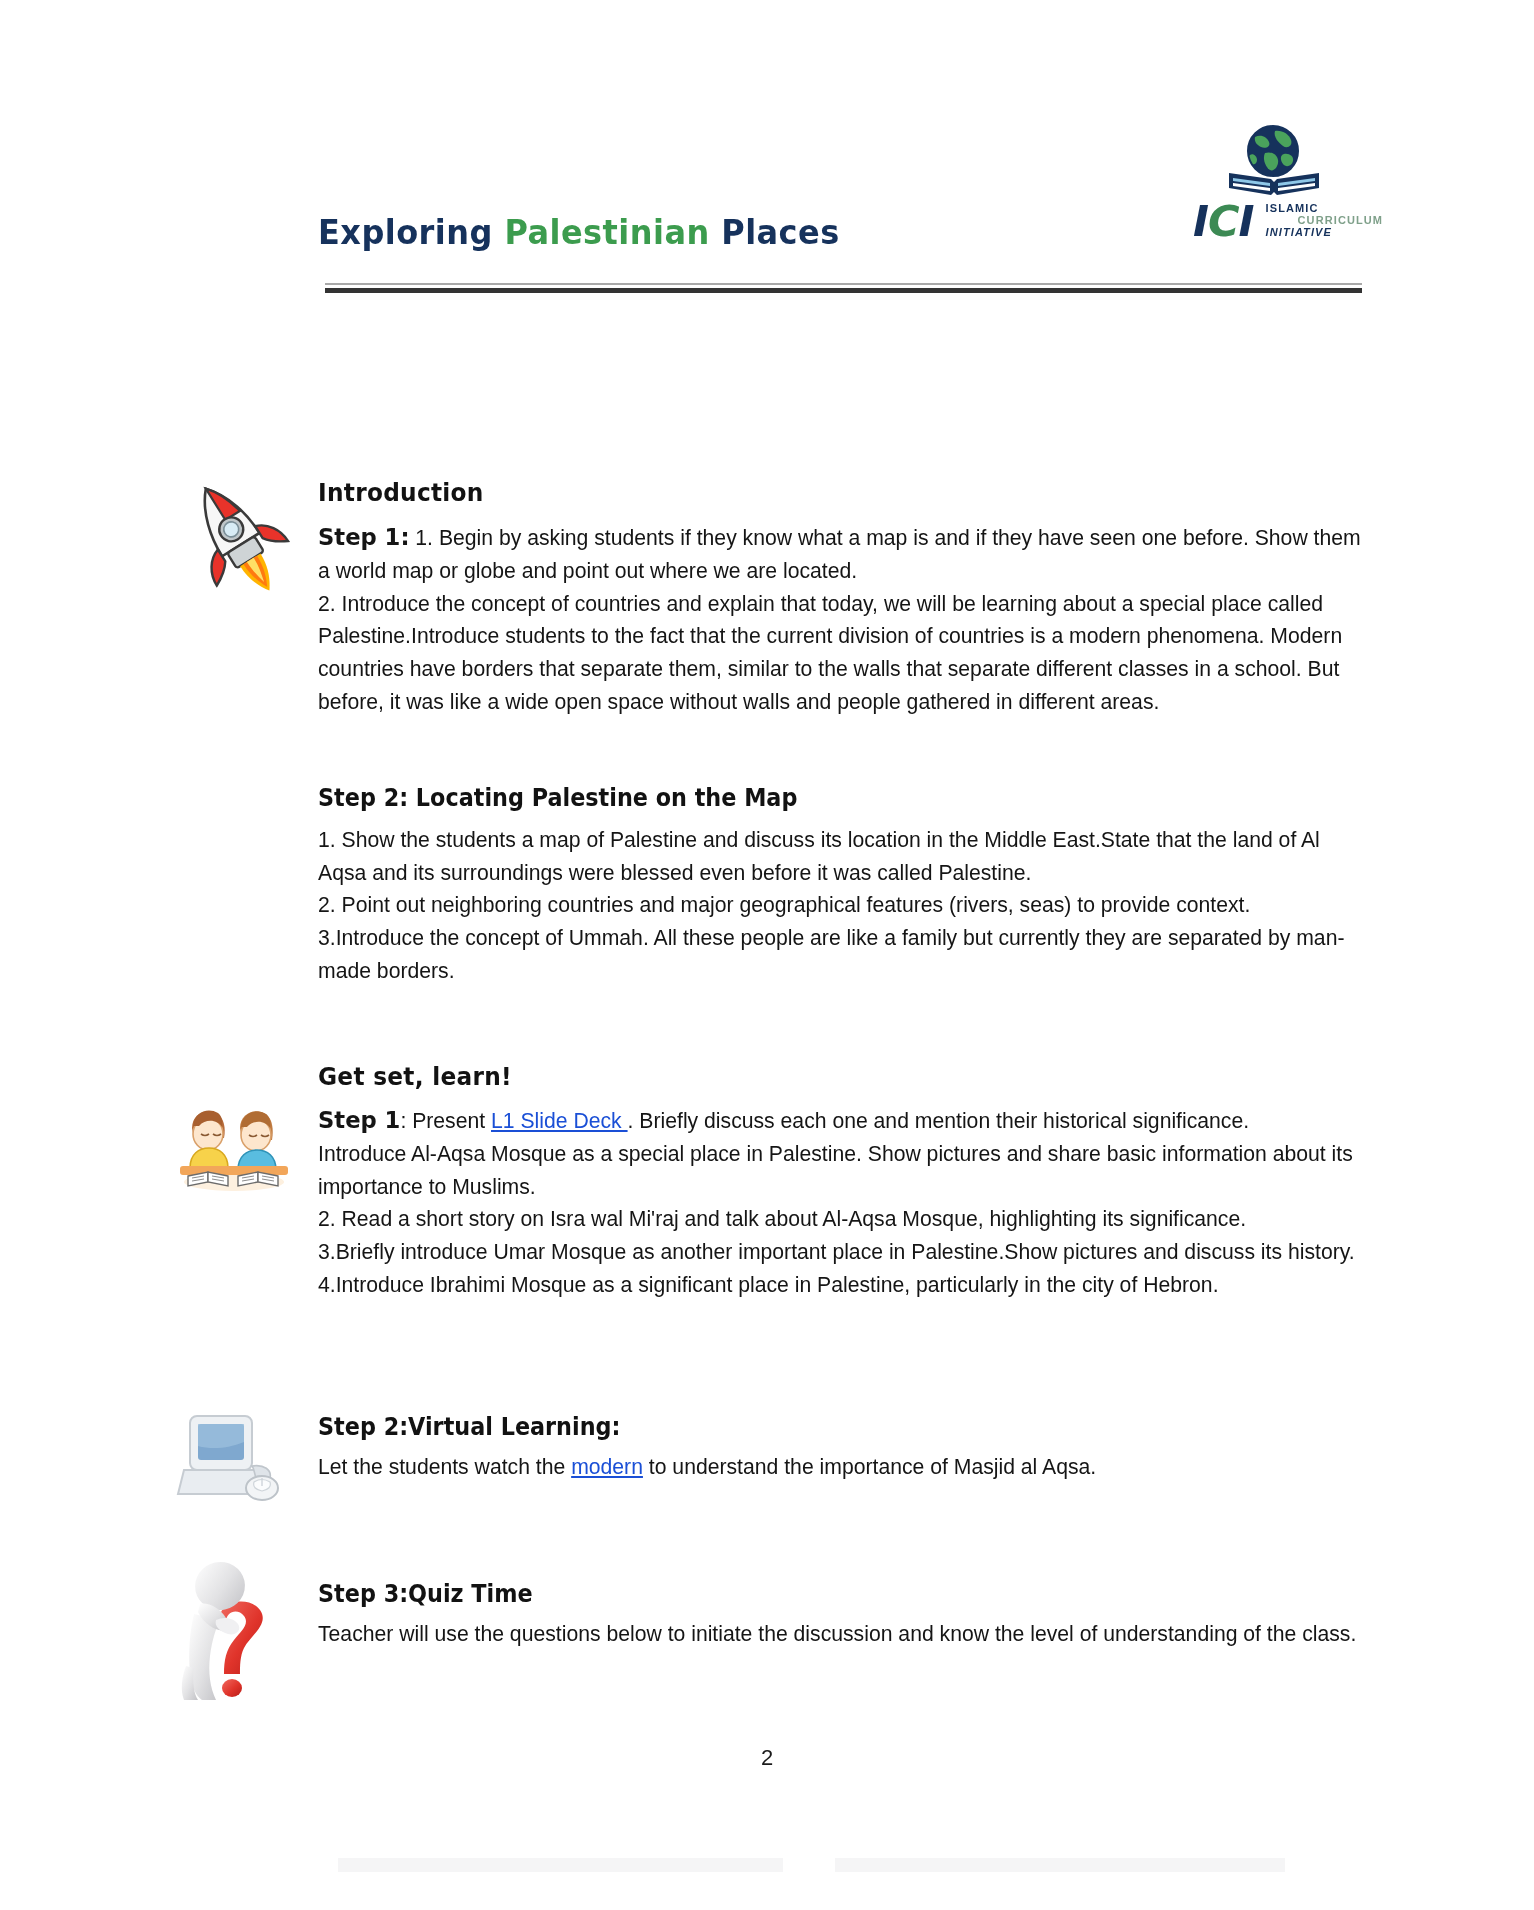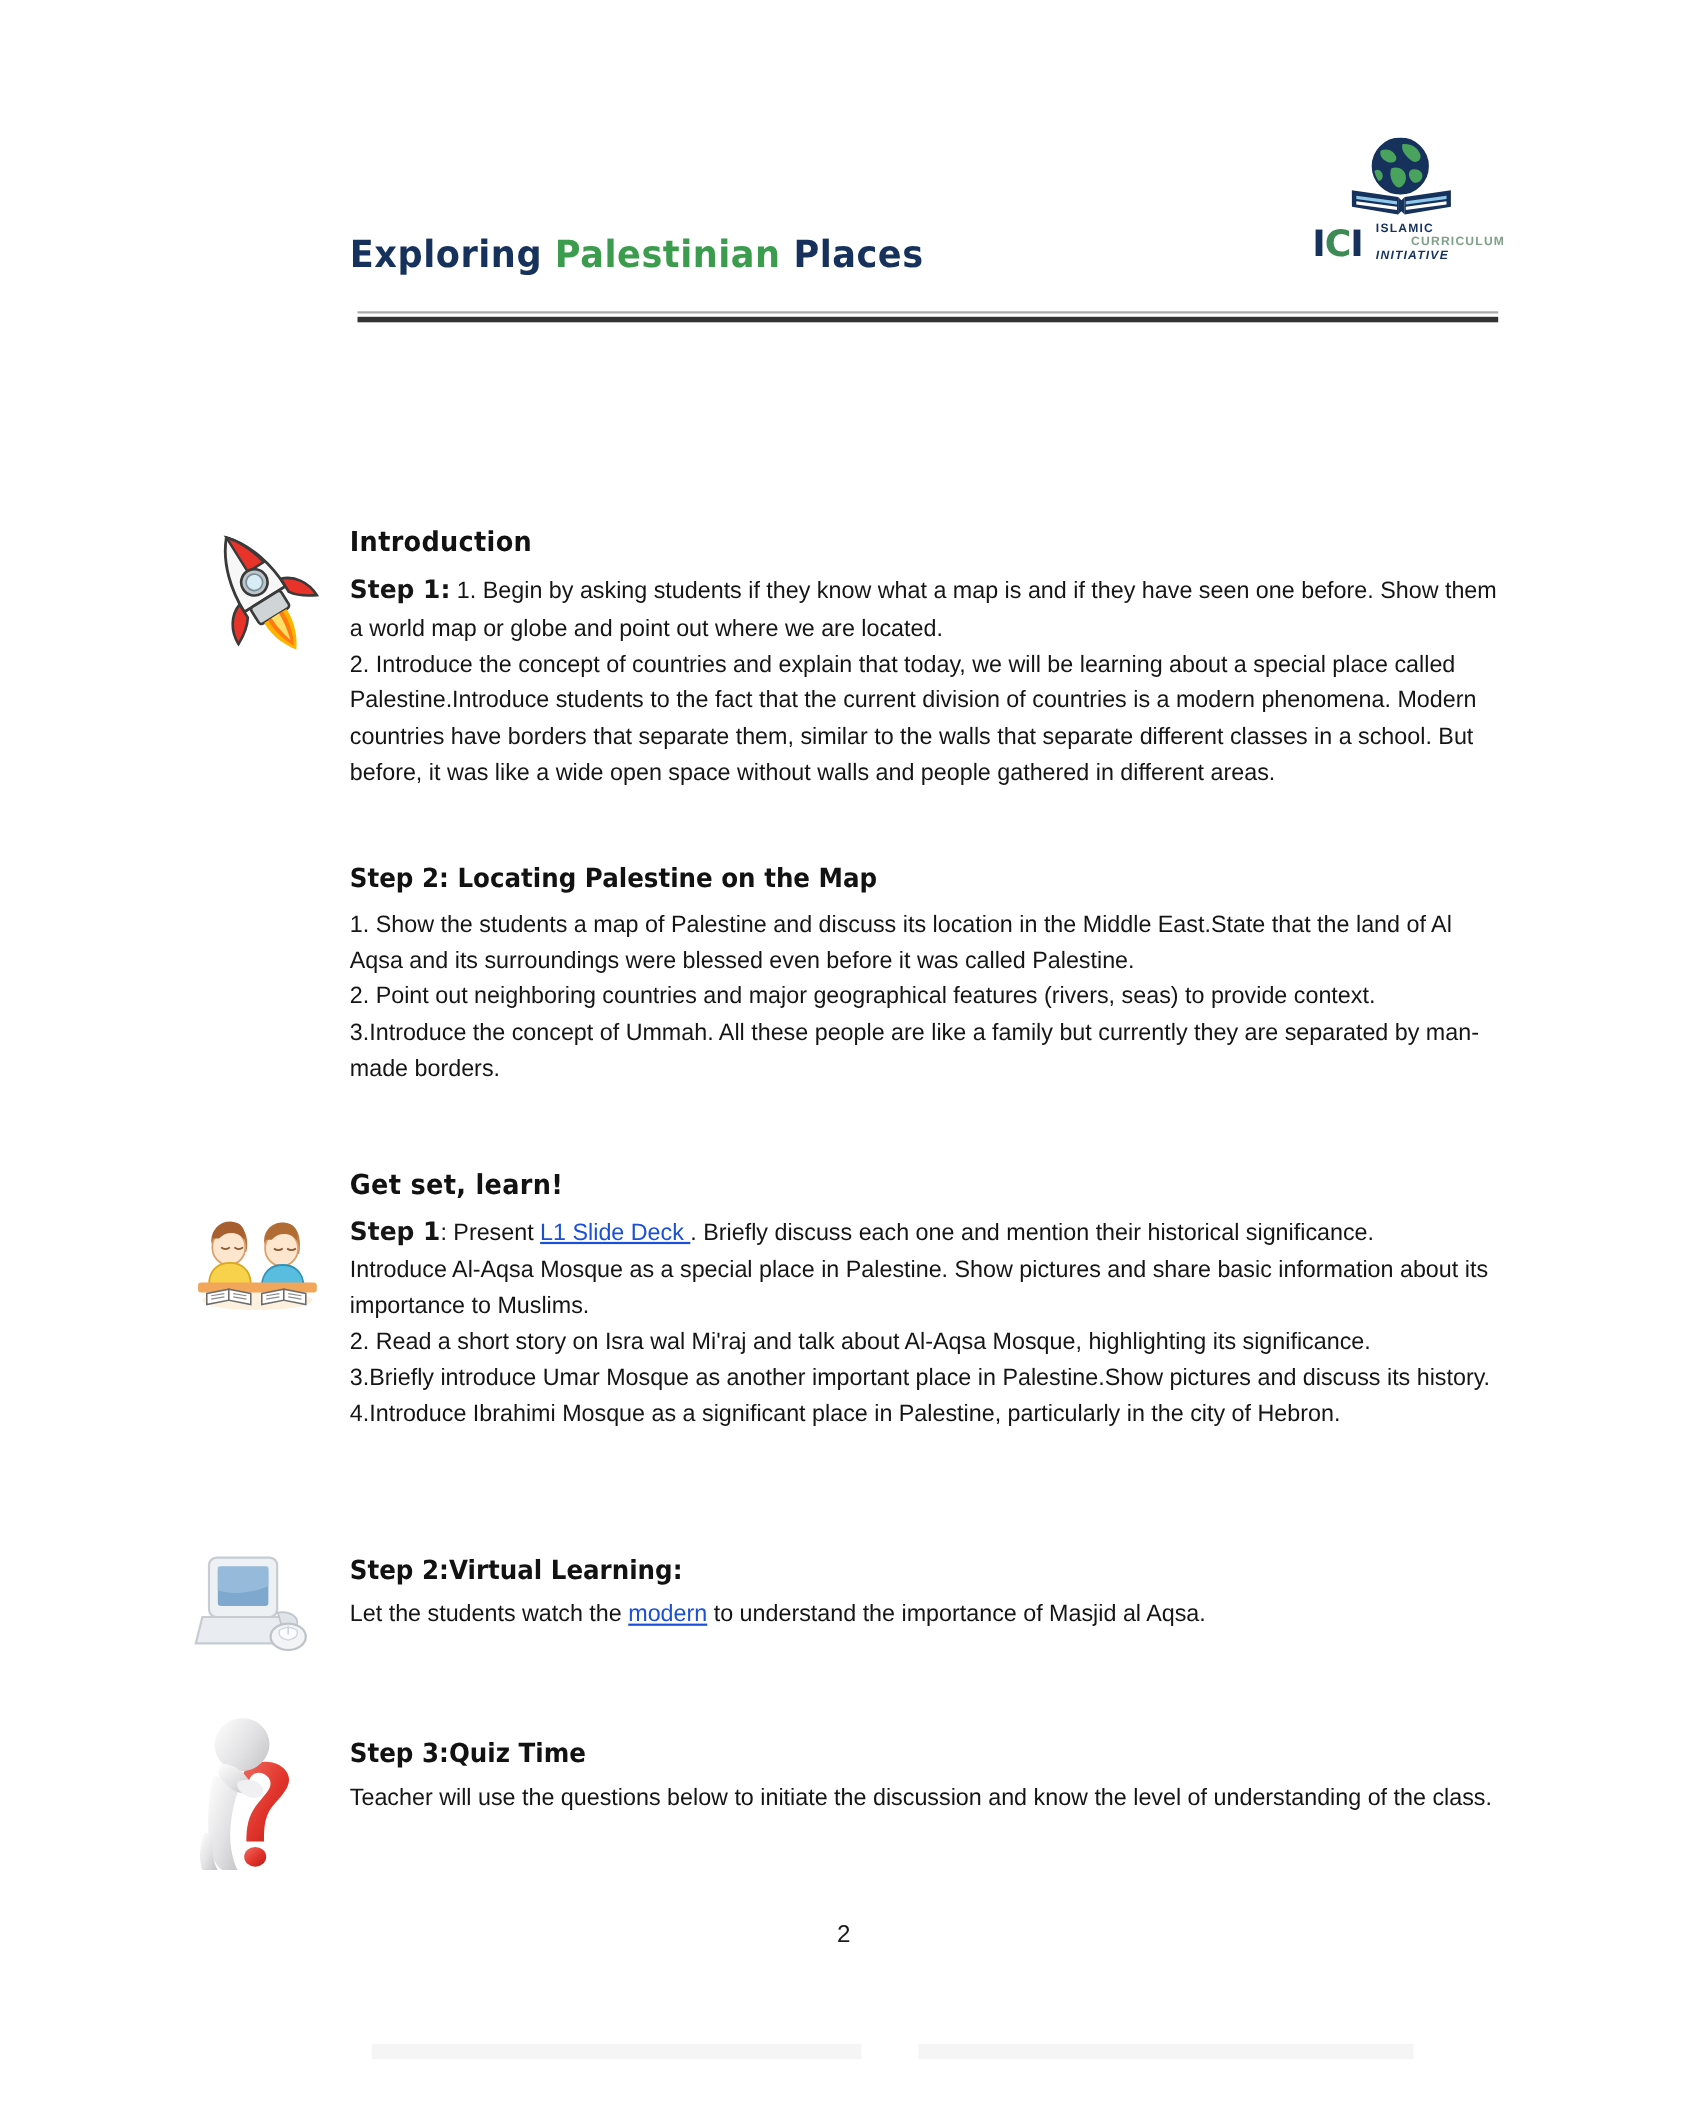--- a/index.html
+++ b/index.html
@@ -66,24 +66,25 @@
   }
   .logo-wordmark {
     position: absolute;
     left: 0px; top: 76px;
     width: 165px; height: 40px;
     display: flex;
     align-items: center;
   }
   .logo-ici {
     font-family: "DejaVu Sans", sans-serif;
-    font-size: 33px;
+    font-size: 43px;
     font-weight: 700;
     letter-spacing: -1px;
     line-height: 1;
+    font-style: italic;
   }
   .logo-ici .i1 { color: #16325c; }
   .logo-ici .c  { color: #3c8a54; }
   .logo-ici .i2 { color: #16325c; }
   .logo-divider {
     width: 2px;
     height: 34px;
     background: #16325c;
     margin: 0 7px 0 5px;
   }

